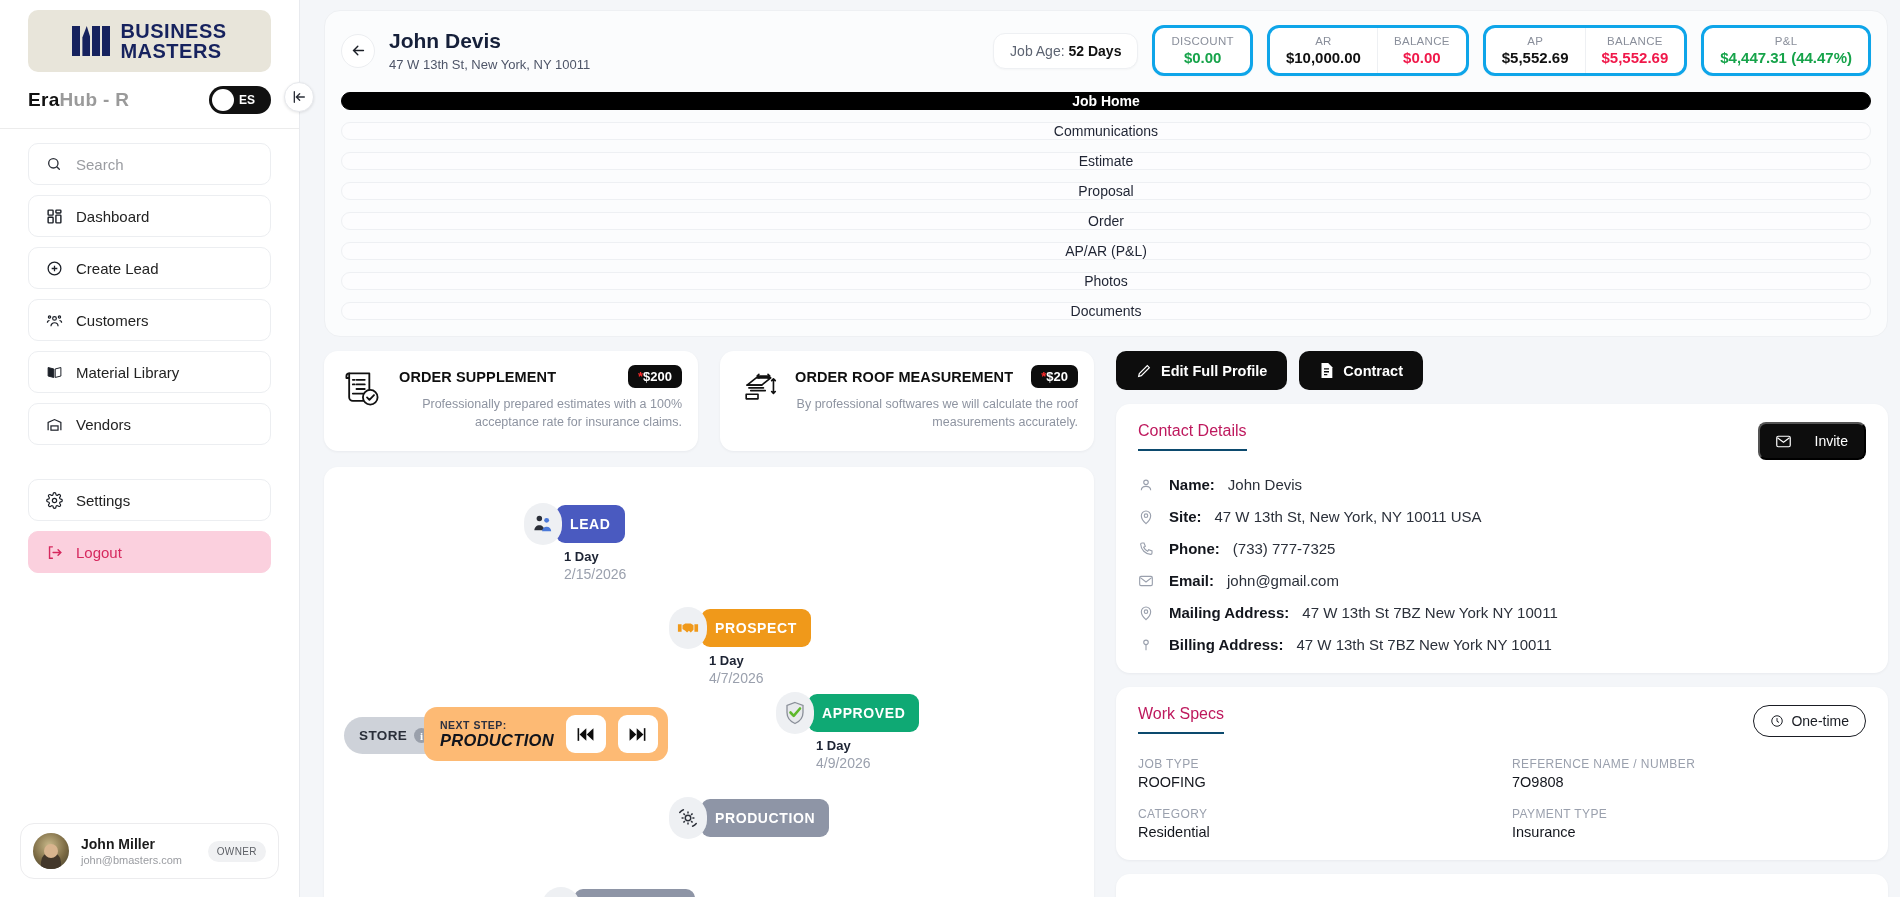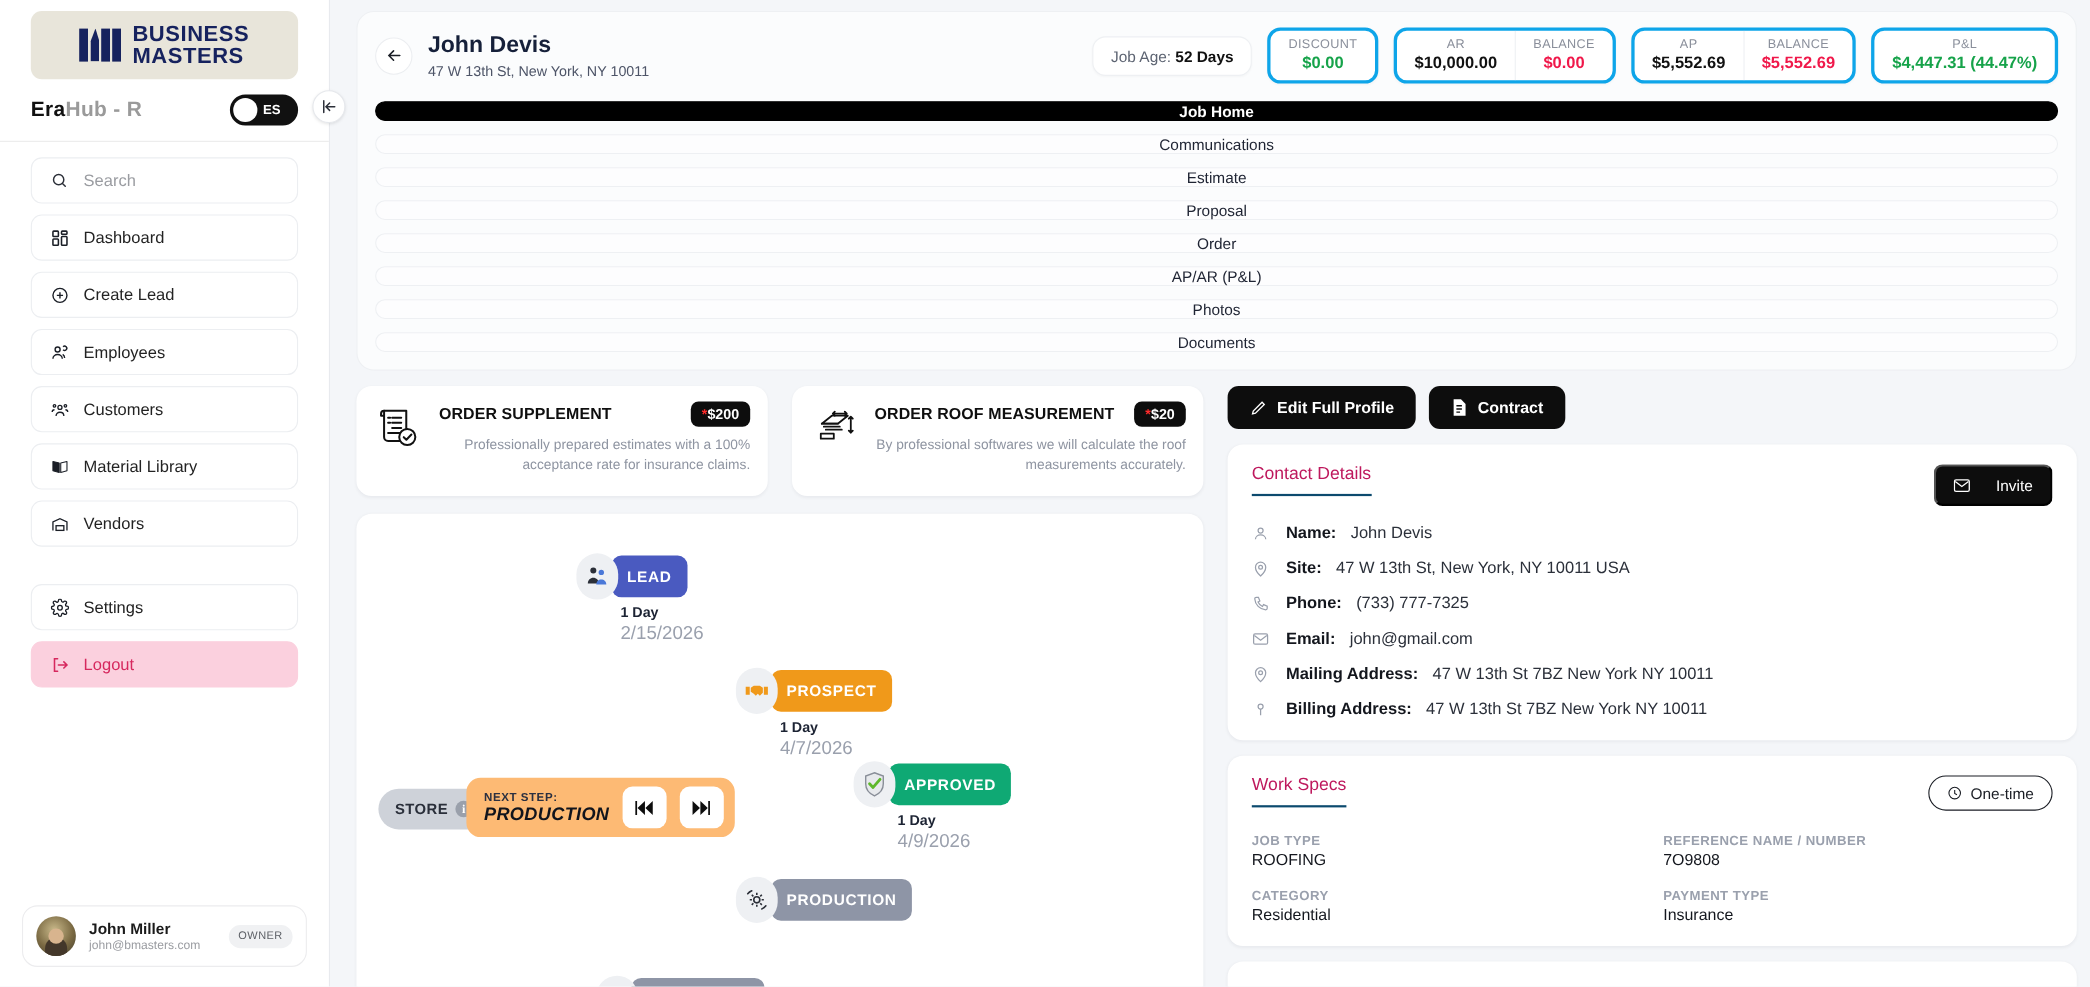--- a/index.html
+++ b/index.html
@@ -167,21 +167,21 @@
     width: 38px; height: 42px; border-radius: 999px; background: #eef0f3;
     display: flex; align-items: center; justify-content: center; margin-right: -6px; z-index: 2;
     font-size: 18px;
   }
   .node-chip {
     border-radius: 9px; color: #fff; font-weight: bold; font-size: 14px;
     padding: 11px 14px; letter-spacing: .6px; z-index: 1;
   }
   .node-meta { position: absolute; top: 46px; left: 40px; }
   .node-days { font-size: 13px; font-weight: bold; color: #1c2333; }
-  .node-date { font-size: 17px; color: #9aa0ad; margin-top: 2px; }
+  .node-date { font-size: 14px; color: #9aa0ad; margin-top: 2px; }
 
   .store-chip {
     background: #ced2d9; border-radius: 999px; padding: 11px 15px;
     font-size: 13.5px; font-weight: bold; color: #2a2f3a; letter-spacing: .4px;
     display: flex; align-items: center; gap: 7px; cursor: pointer;
   }
   .info-dot {
     width: 15px; height: 15px; border-radius: 50%; background: #9aa0ab; color: #fff;
     font-size: 11px; font-weight: bold; display:flex; align-items:center; justify-content:center;
     font-family: "Liberation Serif", serif;
@@ -221,21 +221,21 @@
     border: 1px solid #1a1d24; border-radius: 999px; padding: 7px 16px; font-size: 14px;
     color: #1a1d24; display: flex; align-items: center; gap: 7px; cursor: pointer; background:#fff;
   }
   .cd-list { margin-top: 16px; display: flex; flex-direction: column; gap: 15px; }
   .cd-row { display: flex; align-items: center; gap: 13px; font-size: 15px; }
   .cd-ico { width: 18px; flex: 0 0 18px; color: #9aa0ad; display:flex; }
   .cd-label { font-weight: bold; color: #13161d; }
   .cd-value { color: #2b303a; }
 
   .specs-grid { display: grid; grid-template-columns: 1fr 1fr; gap: 17px 20px; margin-top: 20px; }
-  .spec-label { font-size: 12px; color: #9aa0ad; font-weight: bold; letter-spacing: .4px; }
+  .spec-label { font-size: 12px; color: #9aa0ad; font-weight: normal; letter-spacing: .4px; }
   .spec-value { font-size: 14.5px; color: #14171e; margin-top: 3px; }
 
   .ins-title { font-size: 15px; color: #39404f; }
   .bottom-card {
     background: #fff; border-radius: 14px; margin-top: 16px; height: 60px;
     box-shadow: 0 1px 3px rgba(16,24,40,.05);
   }
   svg { display: block; }
 </style>
 </head>
@@ -297,30 +297,20 @@
     <div class="nav-item">
       <span class="ico">
         <svg width="17" height="17" viewBox="0 0 24 24" fill="none" stroke="#1b1f27" stroke-width="1.8">
             <circle cx="12" cy="12" r="9"></circle>
             <path d="M12 8v8M8 12h8"></path>
           </svg>
       </span>
       <span>Create Lead</span>
     </div>
 
-    <div class="nav-item">
-      <span class="ico">
-        <svg width="17" height="17" viewBox="0 0 24 24" fill="none" stroke="#1b1f27" stroke-width="1.8">
-            <circle cx="9" cy="8" r="3.2"></circle>
-            <path d="M3 20c0-3.3 2.7-5.5 6-5.5s6 2.2 6 5.5"></path>
-            <path d="M16 8.5a2.8 2.8 0 100-4M18 19c0-2.3-1-3.8-2.5-4.6"></path>
-          </svg>
-      </span>
-      <span>Employees</span>
-    </div>
 
     <div class="nav-item">
       <span class="ico">
         <svg width="17" height="17" viewBox="0 0 24 24" fill="none" stroke="#1b1f27" stroke-width="1.7">
             <circle cx="12" cy="9" r="2.6"></circle>
             <path d="M7 20c0-2.9 2.2-4.8 5-4.8s5 1.9 5 4.8"></path>
             <circle cx="5" cy="7" r="1.6"></circle>
             <circle cx="19" cy="7" r="1.6"></circle>
             <path d="M2 15c0-1.8 1.3-3 3-3M22 15c0-1.8-1.3-3-3-3"></path>
           </svg>

